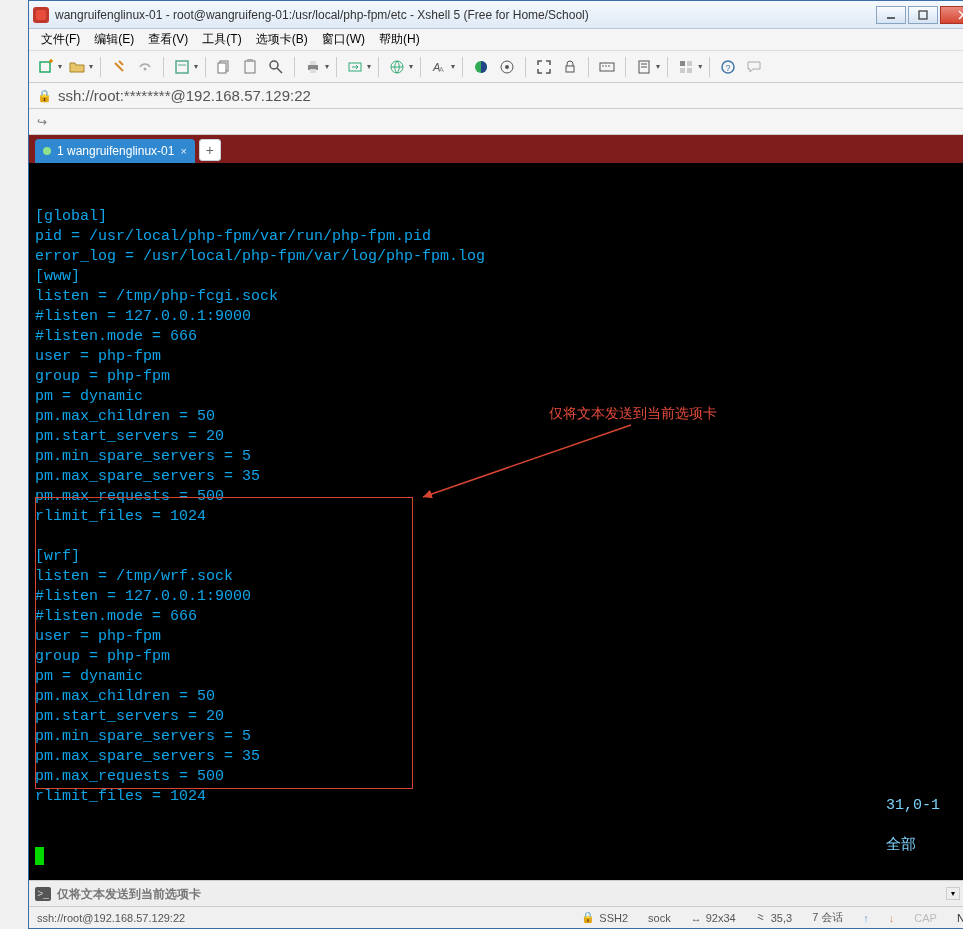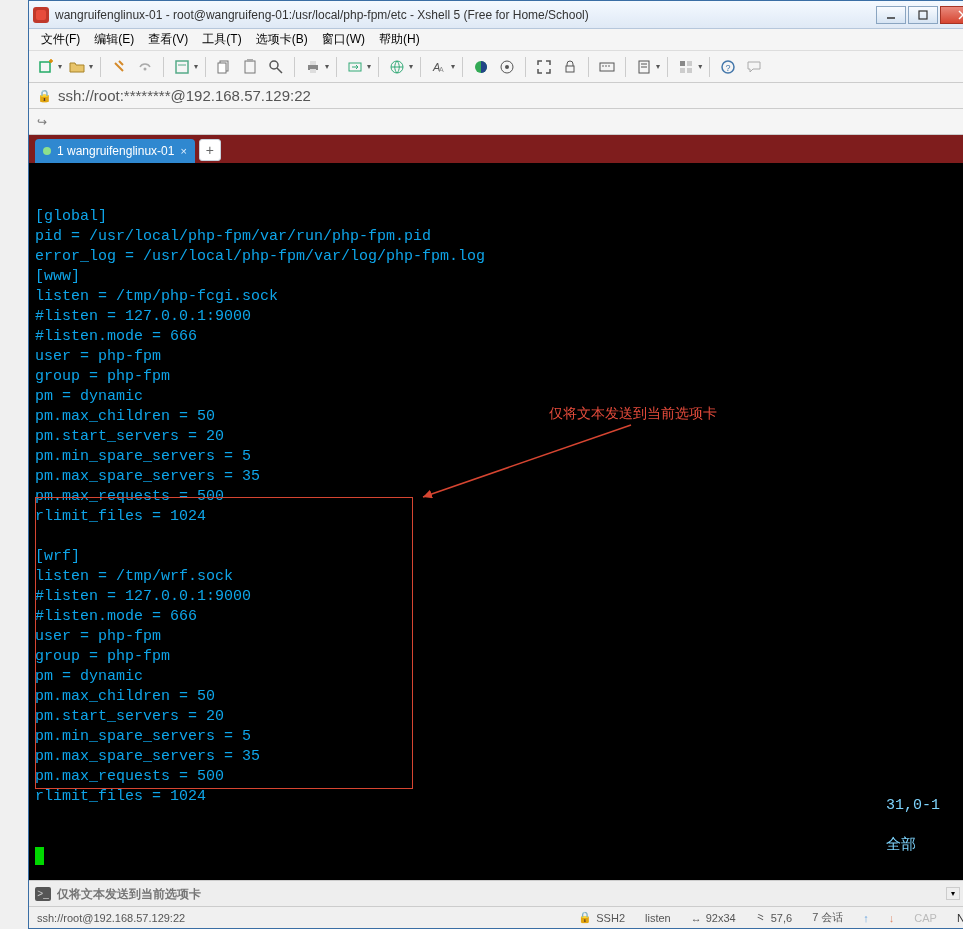--- a/index.html
+++ b/index.html
@@ -321,28 +321,28 @@
       </div>
   </div>
 
   <div class="statusbar">
     <div class="statitem">ssh://root@192.168.57.129:22</div>
     <div class="spacer"></div>
     <div class="statitem">
         <span>🔒</span>
         <span>SSH2</span>
       </div>
-    <div class="statitem">listen</div>
+    <div class="statitem">sock</div>
     <div class="statitem">
         <span>↔</span>
         <span>92x34</span>
       </div>
     <div class="statitem">
         <span>⺀</span>
-        <span>57,6</span>
+        <span>35,3</span>
       </div>
     <div class="statitem">7 会话</div>
     <div class="statitem up-arrow">↑</div>
     <div class="statitem down-arrow">↓</div>
     <div class="statitem caps">CAP</div>
     <div class="statitem num">NUM</div>
   </div>
 
 </div>
 

